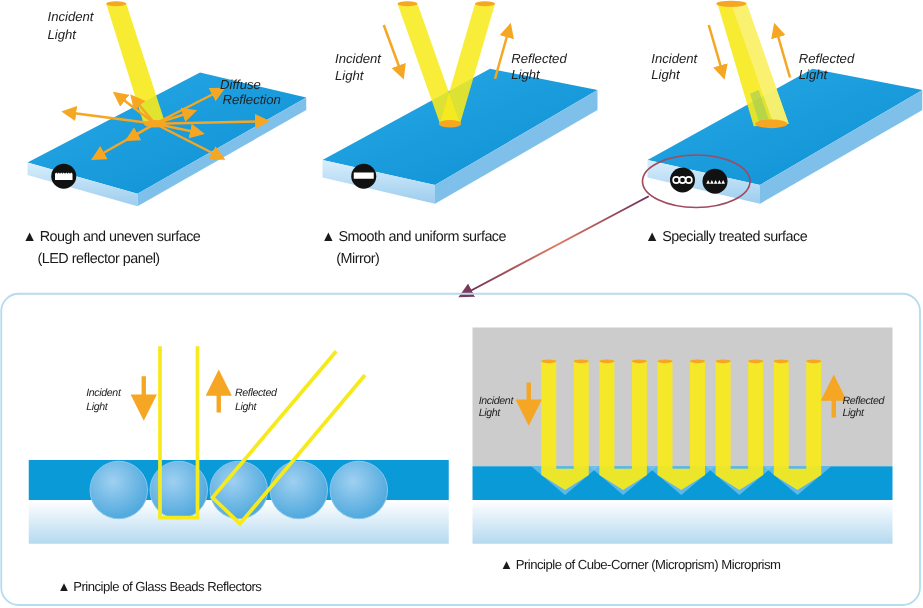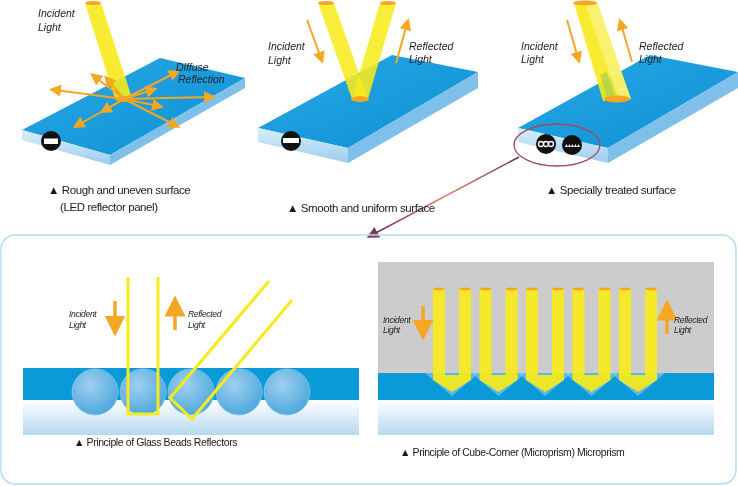--- a/index.html
+++ b/index.html
@@ -1,20 +1,20 @@
 <!DOCTYPE html>
 <html><head>
 <meta charset="utf-8">
 <style>
   html, body { margin: 0; padding: 0; background: #ffffff; }
   body { width: 738px; height: 486px; position: relative; overflow: hidden; font-family: "Liberation Sans", sans-serif; color: #1a1a1a; }
   svg { position: absolute; left: 0; top: 0; }
   .lbl { font-family: "Liberation Sans", sans-serif; font-style: italic; font-size: 10.5px; fill: #222; }
   .lbl-sm { font-family: "Liberation Sans", sans-serif; font-style: italic; font-size: 8.5px; fill: #222; letter-spacing: -0.3px; }
-  .cap { position: absolute; font-size: 11.5px; line-height: 17px; letter-spacing: -0.4px; color: #1a1a1a; white-space: nowrap; margin-left: 30px; }
+  .cap { position: absolute; font-size: 11.5px; line-height: 17px; letter-spacing: -0.4px; color: #1a1a1a; white-space: nowrap; }
   .cap .l2 { display: block; padding-left: 12px; }
   .cap2 { position: absolute; font-size: 10.5px; letter-spacing: -0.4px; color: #1a1a1a; white-space: nowrap; }
 </style>
 </head>
 <body>
 
 <svg width="738" height="486" viewBox="0 0 738 486">
   <defs>
     <linearGradient id="topGrad" x1="0" y1="0" x2="1" y2="1">
       <stop offset="0" stop-color="#2aa9e6"></stop>
@@ -184,28 +184,29 @@
     <text class="lbl-sm" x="674" y="323">Reflected</text>
     <text class="lbl-sm" x="674" y="333">Light</text>
   </g>
 </svg>
 
 <div class="cap" style="left:18px; top:182px;">
   <span>▲</span>
   <span>Rough and uneven surface</span>
   <span class="l2">(LED reflector panel)</span>
 </div>
-<div class="cap" style="left:257px; top:200px;">
+<div class="cap" style="left:257px; top:182px;">
   <span>▲</span>
   <span>Smooth and uniform surface</span>
+  <span class="l2">(Mirror)</span>
 </div>
 <div class="cap" style="left:516px; top:182px;">
   <span>▲</span>
   <span>Specially treated surface</span>
 </div>
-<div class="cap2" style="left:46px; top:436px;margin-left:28px;">
+<div class="cap2" style="left:46px; top:464px;">
   <span>▲</span>
   <span>Principle of Glass Beads Reflectors</span>
 </div>
 <div class="cap2" style="left:400px; top:446px;">
   <span>▲</span>
   <span>Principle of Cube-Corner (Microprism) Microprism</span>
 </div>
 
 </body></html>

